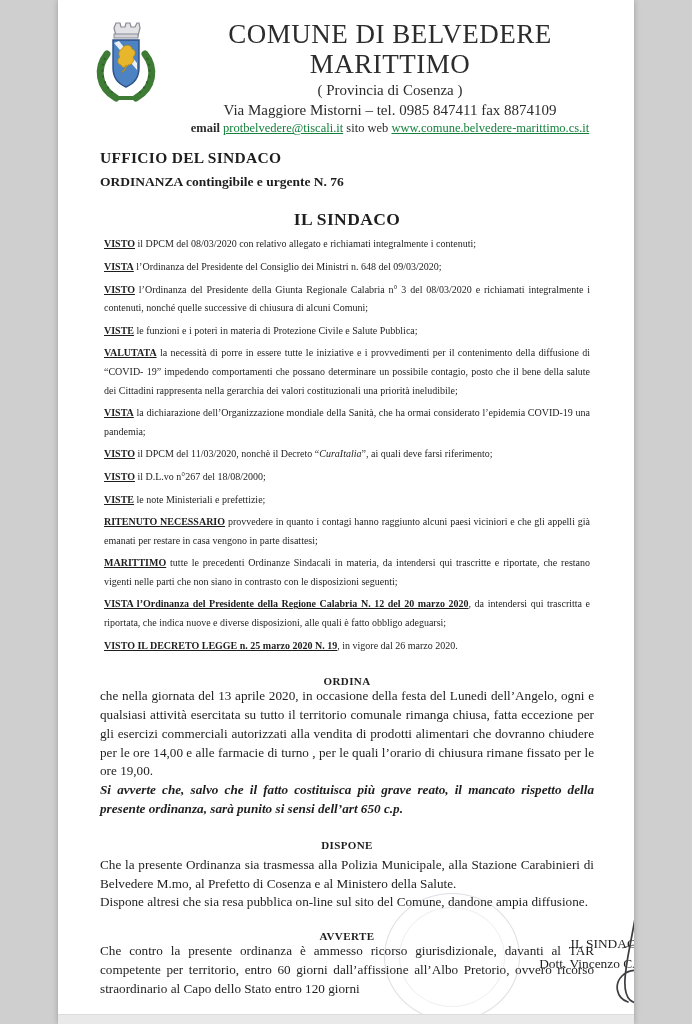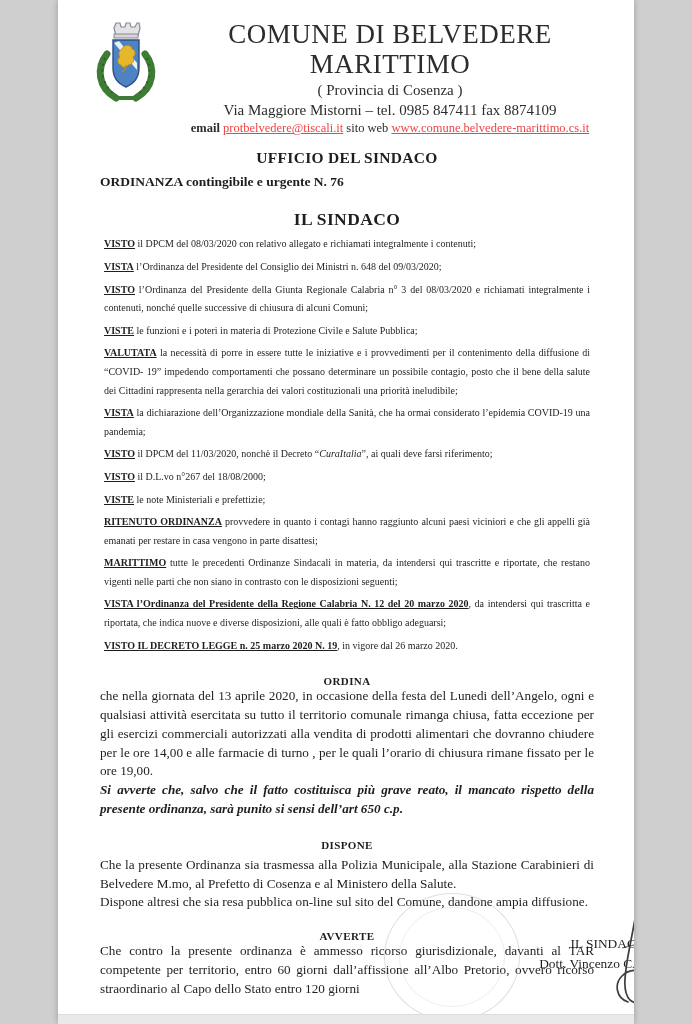--- a/index.html
+++ b/index.html
@@ -14,24 +14,24 @@
     box-shadow:0 0 6px rgba(0,0,0,.25);
   }
   
   .crest { position:absolute; left:34px; top:16px; width:68px; height:96px; }
   .header-text { margin-left:88px; padding-top:20px; text-align:center; }
   .muni-title { font-size:27px; letter-spacing:.5px; color:#2c2c2c; line-height:1.1; }
   .muni-sub { font-size:15px; margin-top:3px; color:#2c2c2c; }
   .muni-addr { font-size:15px; margin-top:3px; color:#2c2c2c; }
   .muni-contact { font-size:12.5px; margin-top:2px; color:#2c2c2c; }
   .muni-contact .lbl { font-weight:bold; }
-  .doc-link { color:#ef4444; text-decoration:underline; cursor:pointer; }
+  .doc-link { color:#15803d; text-decoration:underline; cursor:pointer; }
   
   .content { padding:0 40px 0 42px; }
-  .office-heading { text-align:center; font-weight:bold; font-size:15.5px; margin-top:13px; letter-spacing:.3px; }
+  .office-heading { font-weight:bold; font-size:15.5px; margin-top:13px; letter-spacing:.3px; }
   .ord-number { font-weight:bold; font-size:13.5px; margin-top:7px; }
   .subject-heading { text-align:center; font-weight:bold; font-size:17.5px; margin-top:19px; letter-spacing:.4px; }
   .recitals { margin-top:5px; }
   p.recital { margin:4px; font-size:10px; line-height:18.6px; text-align:justify; }
   .seg-bu { font-weight:bold; text-decoration:underline; }
   .seg-i { font-style:italic; }
   .section-heading { text-align:center; font-weight:bold; font-size:11px; letter-spacing:.4px; }
   .h-ordina { margin-top:20px; }
   .h-dispone { margin-top:20px; }
   .h-avverte { margin-top:18px; }
@@ -100,21 +100,21 @@
     <div class="recitals">
         <p class="recital"><span class="seg-bu">VISTO</span><span class="seg-n"> il DPCM del 08/03/2020 con relativo allegato e richiamati integralmente i contenuti;</span></p>
         <p class="recital"><span class="seg-bu">VISTA</span><span class="seg-n"> l’Ordinanza del Presidente del Consiglio dei Ministri n. 648 del 09/03/2020;</span></p>
         <p class="recital"><span class="seg-bu">VISTO</span><span class="seg-n"> l’Ordinanza del Presidente della Giunta Regionale Calabria n° 3 del 08/03/2020 e richiamati integralmente i contenuti, nonché quelle successive di chiusura di alcuni Comuni;</span></p>
         <p class="recital"><span class="seg-bu">VISTE</span><span class="seg-n"> le funzioni e i poteri  in materia di Protezione Civile e Salute Pubblica;</span></p>
         <p class="recital"><span class="seg-bu">VALUTATA</span><span class="seg-n"> la necessità di porre in essere tutte le iniziative e i provvedimenti per il contenimento della diffusione di “COVID- 19” impedendo comportamenti che possano determinare un possibile contagio, posto che il bene della salute dei Cittadini rappresenta nella gerarchia dei valori costituzionali una priorità ineludibile;</span></p>
         <p class="recital"><span class="seg-bu">VISTA</span><span class="seg-n"> la dichiarazione dell’Organizzazione mondiale della Sanità, che ha ormai considerato l’epidemia COVID-19 una pandemia;</span></p>
         <p class="recital"><span class="seg-bu">VISTO</span><span class="seg-n"> il DPCM del 11/03/2020, nonchè il Decreto “</span><span class="seg-i">CuraItalia</span><span class="seg-n">”,  ai quali deve farsi riferimento;</span></p>
         <p class="recital"><span class="seg-bu">VISTO</span><span class="seg-n"> il D.L.vo n°267 del 18/08/2000;</span></p>
         <p class="recital"><span class="seg-bu">VISTE</span><span class="seg-n"> le note Ministeriali e prefettizie;</span></p>
-        <p class="recital"><span class="seg-bu">RITENUTO ORDINANZA</span><span class="seg-n"> provvedere in quanto i contagi  hanno raggiunto alcuni paesi viciniori e che gli appelli già emanati per restare in casa vengono in parte disattesi;</span></p>
+        <p class="recital"><span class="seg-bu">RITENUTO NECESSARIO</span><span class="seg-n"> provvedere in quanto i contagi  hanno raggiunto alcuni paesi viciniori e che gli appelli già emanati per restare in casa vengono in parte disattesi;</span></p>
         <p class="recital"><span class="seg-bu">MARITTIMO</span><span class="seg-n"> tutte le precedenti Ordinanze Sindacali in materia, da intendersi qui trascritte e riportate, che restano vigenti nelle parti che non siano in contrasto con le disposizioni seguenti;</span></p>
         <p class="recital"><span class="seg-bu">VISTA l’Ordinanza del Presidente della Regione Calabria N. 12 del 20 marzo 2020</span><span class="seg-n">, da intendersi qui trascritta e riportata, che indica nuove e diverse disposizioni, alle quali è fatto obbligo adeguarsi;</span></p>
         <p class="recital"><span class="seg-bu">VISTO IL DECRETO LEGGE n. 25 marzo 2020 N. 19</span><span class="seg-n">, in vigore dal 26 marzo 2020.</span></p>
       </div>
 
     <div class="section-heading h-ordina">ORDINA</div>
     <p class="body-par ordina-par">che nella giornata del  13 aprile 2020, in occasione della festa del Lunedi dell’Angelo, ogni e qualsiasi attività esercitata su tutto il territorio comunale rimanga chiusa, fatta eccezione per gli esercizi commerciali autorizzati alla vendita di prodotti alimentari che dovranno chiudere per le ore 14,00 e alle farmacie di turno , per le quali l’orario di chiusura rimane fissato per le ore 19,00.</p>
     <p class="body-par warning-par">Si avverte che, salvo che il fatto costituisca più grave reato,  il mancato rispetto della presente ordinanza, sarà punito si sensi dell’art 650 c.p.</p>
 
     <div class="section-heading h-dispone">DISPONE</div>

